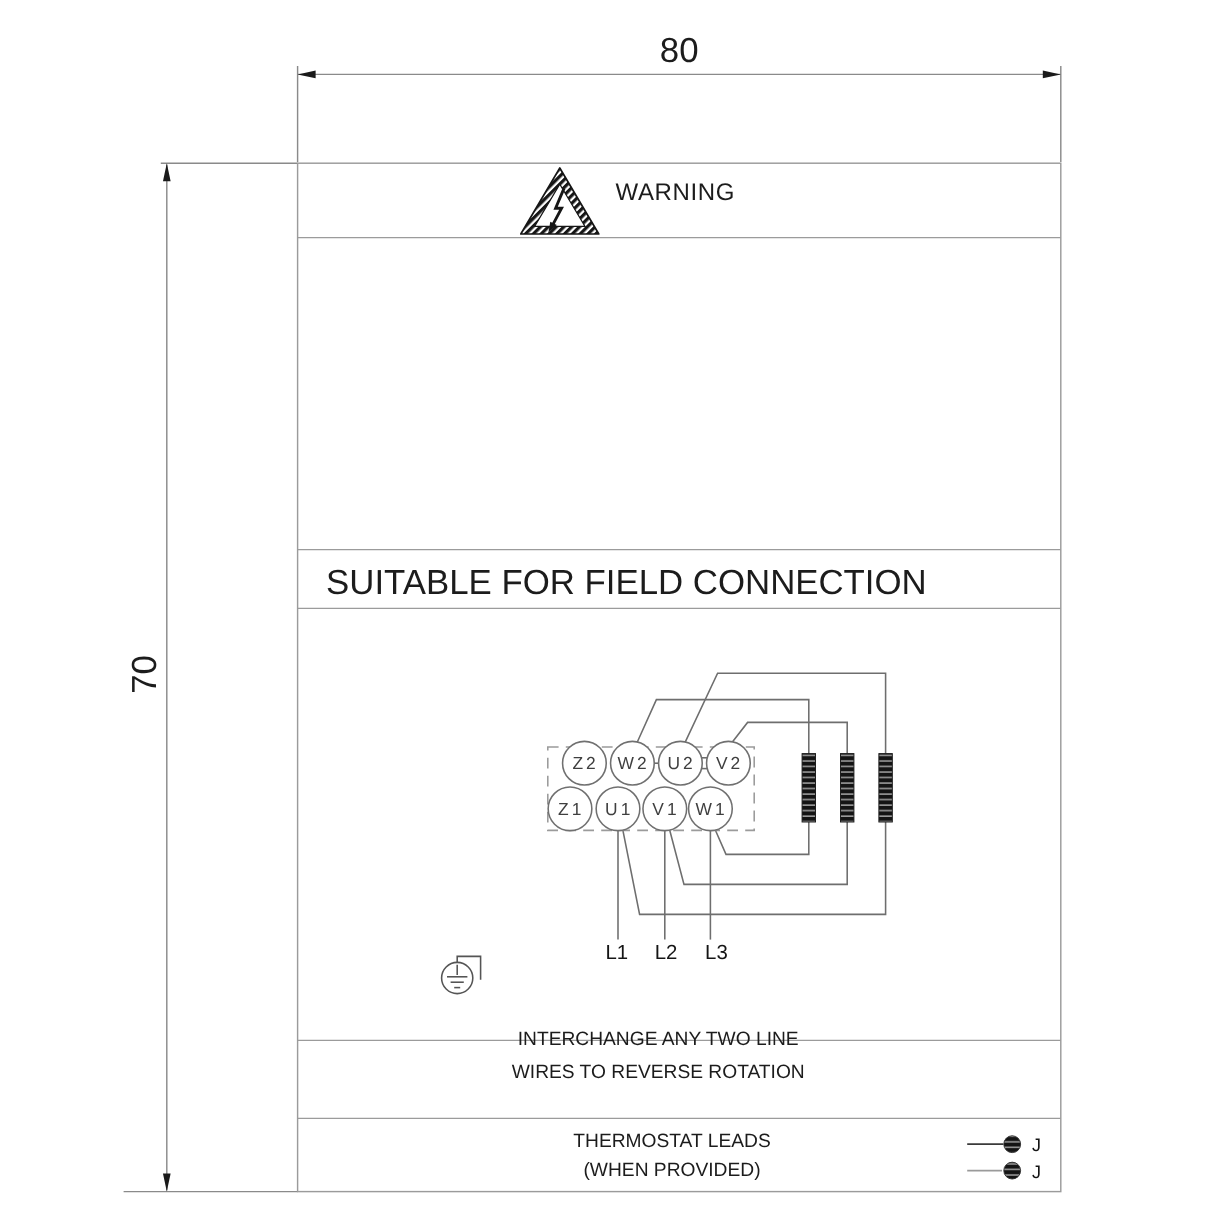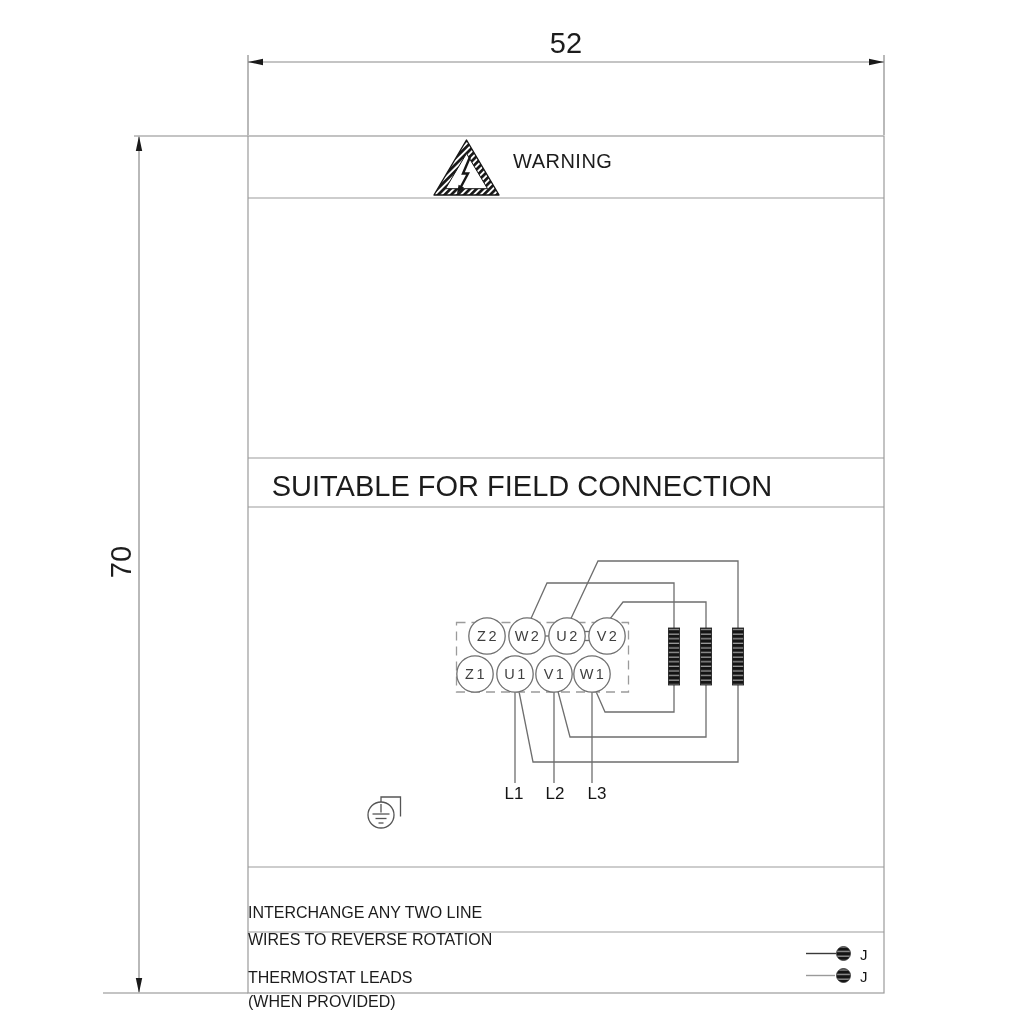--- a/index.html
+++ b/index.html
@@ -8,22 +8,22 @@
   .art{position:absolute;left:0;top:0;}
   .txt{position:absolute;white-space:pre-line;}
   .dim-w{left:516px;top:27px;width:100px;text-align:center;font-size:29px;}
   .dim-h{left:95px;top:536px;width:52px;height:52px;display:flex;align-items:center;justify-content:center;
          font-size:29px;transform:rotate(-90deg);}
   .warning-title{left:513px;top:150px;font-size:20px;letter-spacing:0.5px;}
   .para1{left:274px;top:206px;font-size:16px;line-height:27px;}
   .para2{left:274px;top:330px;font-size:16px;line-height:27px;}
   .suitable{left:248px;top:462px;width:548px;height:49px;display:flex;align-items:center;justify-content:center;
             font-size:29px;}
-  .interchange{left:248px;top:900px;width:601px;font-size:16px;line-height:26.5px;}
-  .thermostat{left:248px;top:940px;width:624px;text-align:left;font-size:16px;line-height:23.5px;margin-top:26px;}
+  .interchange{left:248px;top:854px;width:601px;text-align:center;font-size:16px;line-height:26.5px;}
+  .thermostat{left:248px;top:940px;width:624px;text-align:center;font-size:16px;line-height:23.5px;}
 </style>
 </head>
 <body>
 
 <div class="canvas">
 
   <svg class="art" width="1024" height="1024" viewBox="0 0 1024 1024">
     <defs>
       <pattern id="hatch" patternUnits="userSpaceOnUse" width="4.6" height="4.6" patternTransform="rotate(45)">
         <rect width="4.6" height="4.6" fill="#ffffff"></rect>
@@ -131,21 +131,21 @@
     <g>
       <line x1="806" y1="953.5" x2="836" y2="953.5" stroke="#3a3a3a" stroke-width="1.4"></line>
       <circle cx="843.5" cy="953.5" r="7" fill="url(#coilstripe)" stroke="#2f2f2f" stroke-width="0.8"></circle>
       <text x="860" y="959.5" fill="#151515" font-family="Liberation Sans, sans-serif" font-size="15">J</text>
       <line x1="806" y1="975.5" x2="835" y2="975.5" stroke="#9a9a9a" stroke-width="1.4"></line>
       <circle cx="843.5" cy="975.5" r="7" fill="url(#coilstripe)" stroke="#2f2f2f" stroke-width="0.8"></circle>
       <text x="860" y="981.5" fill="#151515" font-family="Liberation Sans, sans-serif" font-size="15">J</text>
     </g>
   </svg>
 
-  <div class="txt dim-w">52</div>
+  <div class="txt dim-w">80</div>
   <div class="txt dim-h">70</div>
   <div class="txt warning-title">WARNING</div>
   <div class="txt suitable">SUITABLE FOR FIELD CONNECTION</div>
   <div class="txt interchange">INTERCHANGE ANY TWO LINE
 WIRES TO REVERSE ROTATION</div>
   <div class="txt thermostat">THERMOSTAT LEADS
 (WHEN PROVIDED)</div>
 
 </div>
 

